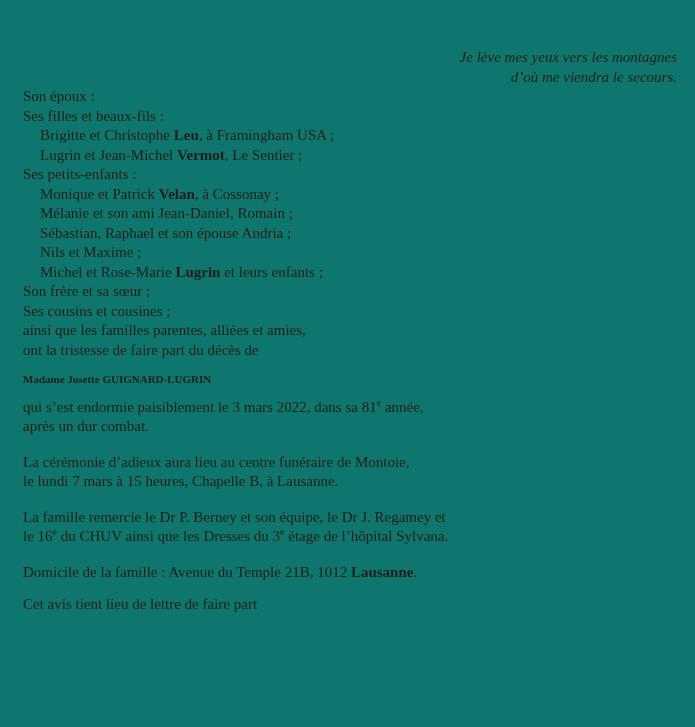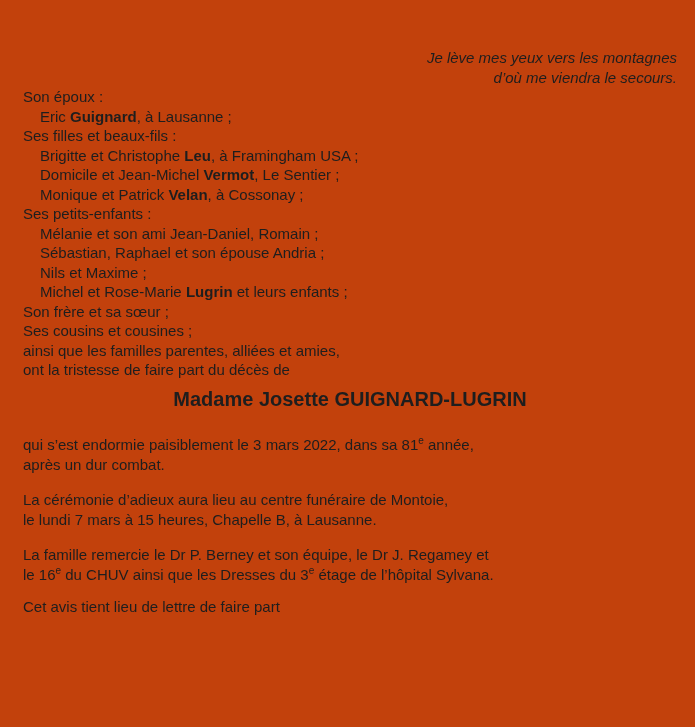--- a/index.html
+++ b/index.html
@@ -6,22 +6,22 @@
     margin: 0;
     padding: 0;
     background: #ffffff;
   }
   .page {
     position: relative;
     width: 695px;
     height: 727px;
     box-sizing: border-box;
     padding: 48px 18px 0 23px;
-    background: #c2410c;
-    font-family: Liberation Sans, sans-serif;
+    background: #0f766e;
+    font-family: Liberation Serif, serif;
     font-size: 15px;
     line-height: 19.5px;
     color: #1e1e1e;
     overflow: hidden;
   }
   .epigraph {
     text-align: right;
     font-style: italic;
   }
   .family-list {
@@ -30,30 +30,29 @@
     white-space: nowrap;
   }
   .family-list .line.indent {
     padding-left: 17px;
   }
   .b {
     font-weight: bold;
   }
   .headline {
     margin: 10px 0 0 0;
-    font-size: 20px;
+    font-size: 11px;
     font-weight: bold;
-    text-align: center;
     line-height: 19.5px;
   }
   .para {
     margin: 16px 0 0 0;
   }
   .para.first {
-    margin-top: 26px;
+    margin-top: 8px;
   }
   .para.center {
     text-align: left;
     margin-top: 13px;
   }
   sup {
     font-size: 10px;
     line-height: 0;
     vertical-align: super;
   }
@@ -63,38 +62,38 @@
 
 <div class="page">
 
   <div class="epigraph">
     <div>Je lève mes yeux vers les montagnes</div>
     <div>d’où me viendra le secours.</div>
   </div>
 
   <div class="family-list">
       <div class="line"><span>Son époux :</span></div>
-      <div class="line indent"><span>Eric </span><span class="b">Guignard</span><span>, à Lausanne ;</span></div>
       <div class="line"><span>Ses filles et beaux-fils :</span></div>
       <div class="line indent"><span>Brigitte et Christophe </span><span class="b">Leu</span><span>, à Framingham USA ;</span></div>
-      <div class="line indent"><span>Domicile et Jean-Michel </span><span class="b">Vermot</span><span>, Le Sentier ;</span></div>
+      <div class="line indent"><span>Lugrin et Jean-Michel </span><span class="b">Vermot</span><span>, Le Sentier ;</span></div>
+      <div class="line"><span>Ses petits-enfants :</span></div>
       <div class="line indent"><span>Monique et Patrick </span><span class="b">Velan</span><span>, à Cossonay ;</span></div>
-      <div class="line"><span>Ses petits-enfants :</span></div>
       <div class="line indent"><span>Mélanie et son ami Jean-Daniel, Romain ;</span></div>
       <div class="line indent"><span>Sébastian, Raphael et son épouse Andria ;</span></div>
       <div class="line indent"><span>Nils et Maxime ;</span></div>
       <div class="line indent"><span>Michel et Rose-Marie </span><span class="b">Lugrin</span><span> et leurs enfants ;</span></div>
       <div class="line"><span>Son frère et sa sœur ;</span></div>
       <div class="line"><span>Ses cousins et cousines ;</span></div>
       <div class="line"><span>ainsi que les familles parentes, alliées et amies,</span></div>
       <div class="line"><span>ont la tristesse de faire part du décès de</span></div>
     </div>
 
   <h1 class="headline">Madame Josette GUIGNARD-LUGRIN</h1>
 
   <div>
       <p class="para first"><span>qui s’est endormie paisiblement le 3 mars 2022, dans sa 81</span><sup>e</sup><span> année,</span><br><span>après un dur combat.</span></p>
       <p class="para"><span>La cérémonie d’adieux aura lieu au centre funéraire de Montoie,</span><br><span>le lundi 7 mars à 15 heures, Chapelle B, à Lausanne.</span></p>
       <p class="para"><span>La famille remercie le Dr P. Berney et son équipe, le Dr J. Regamey et</span><br><span>le 16</span><sup>e</sup><span> du CHUV ainsi que les Dresses du 3</span><sup>e</sup><span> étage de l’hôpital Sylvana.</span></p>
+      <p class="para"><span>Domicile de la famille : Avenue du Temple 21B, 1012 </span><span class="b">Lausanne</span><span>.</span></p>
       <p class="para center"><span>Cet avis tient lieu de lettre de faire part</span></p>
     </div>
 
 </div>
 
 </body></html>

